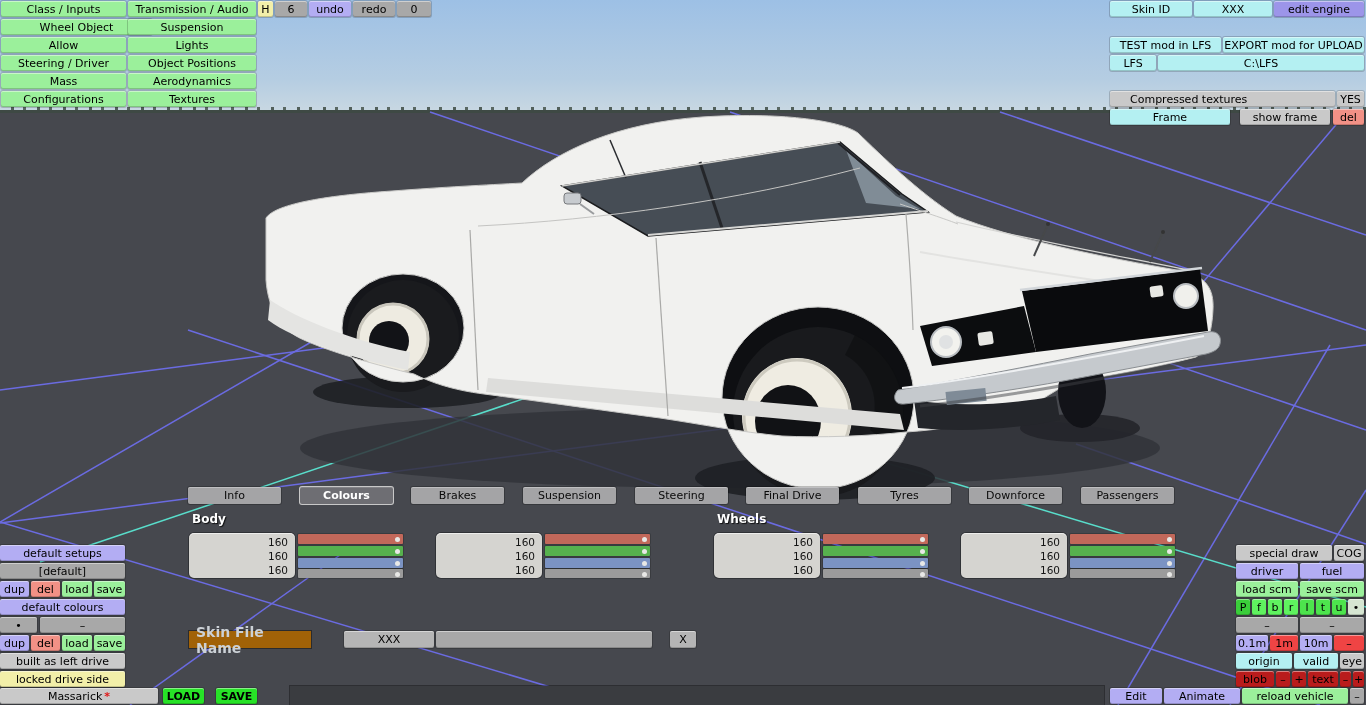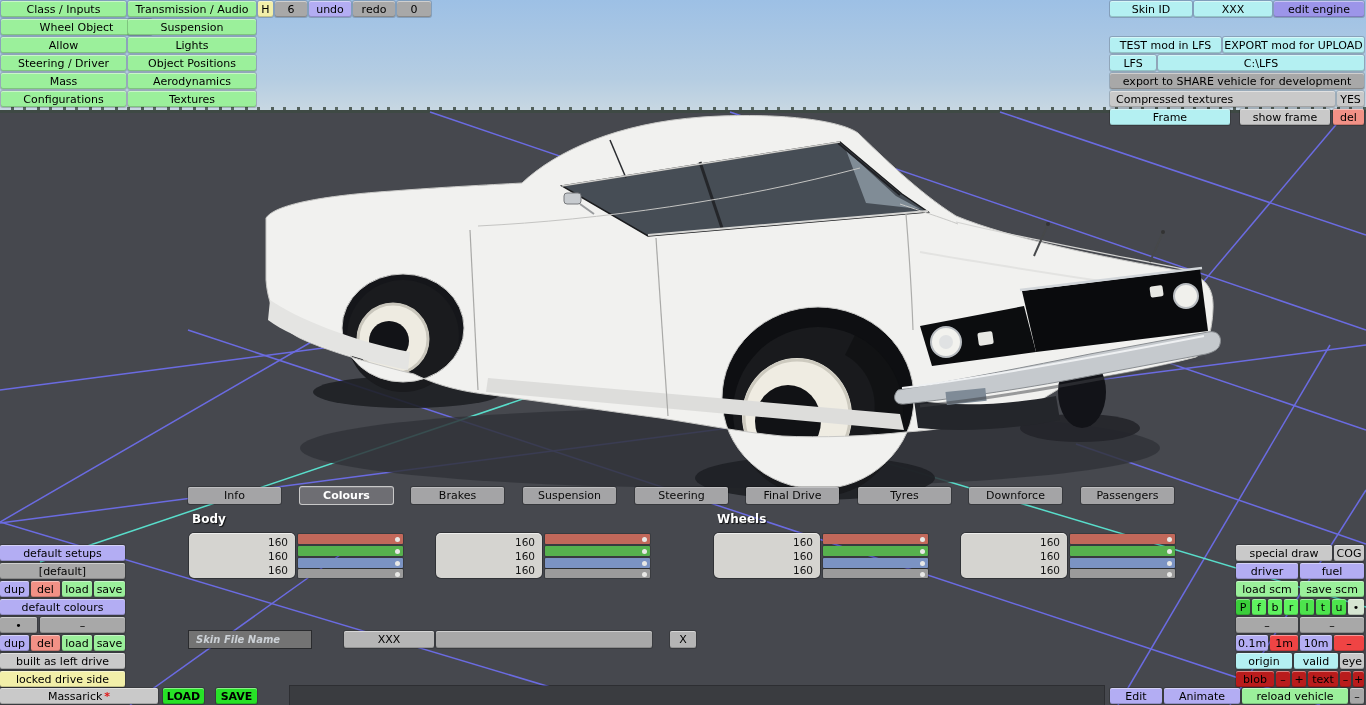--- a/index.html
+++ b/index.html
@@ -29,26 +29,26 @@
   .seclabel{position:absolute;font-size:12px;font-weight:bold;color:#fff;
        text-shadow:1px 1px 1px rgba(0,0,0,.8);}
   .valbox{position:absolute;width:106px;height:45px;background:#d5d4d0;border-radius:5px;
        box-shadow:0 0 0 1px rgba(0,0,0,.3), inset 0 1px 0 rgba(255,255,255,.6);
        display:flex;flex-direction:column;justify-content:center;}
   .valbox div{font-size:10.5px;line-height:14px;text-align:right;padding-right:7px;color:#141414;}
   .sbar{position:absolute;height:10px;border-radius:1px;box-shadow:0 0 0 1px rgba(0,0,0,.18);}
   .sbar::after{content:"";position:absolute;right:3px;top:2.5px;width:5px;height:5px;border-radius:50%;
        background:#e8e8e6;}
   .sred{background:#c2685a}.sgreen{background:#57b14e}.sblue{background:#7b93c3}.sgray{background:#9b9b9b}
-  .darklabel{position:absolute;height:17px;background:#737373;color:#ccd1d6;font-weight:bold;
-       font-size:10px;display:flex;align-items:center;padding-left:7px;box-sizing:border-box;
-       box-shadow:0 0 0 1px rgba(0,0,0,.4);font-style:italic;}
+  .darklabel{position:absolute;height:17px;background:#a16207;color:#ccd1d6;font-weight:bold;
+       font-size:14px;display:flex;align-items:center;padding-left:7px;box-sizing:border-box;
+       box-shadow:0 0 0 1px rgba(0,0,0,.4);}
   .darkbar{position:absolute;background:#3a3c40;box-shadow:0 0 0 1px rgba(0,0,0,.35);}
   .star{color:#e01818;font-weight:bold;margin-left:2px;}
-  .tl{justify-content:flex-start;padding-left:6px;}
+  .tl{justify-content:flex-start;padding-left:20px;}
 </style>
 </head>
 <body>
 
 <div class="stage">
 
   <div class="sky"></div>
   <div class="treeline"></div>
   <div class="horizon"></div>
 
@@ -172,21 +172,20 @@
   <div class="b gray" style="left:353px;top:1px;width:42px">redo</div>
   <div class="b gray" style="left:397px;top:1px;width:34px">0</div>
 
   <div class="b cyan" style="left:1110px;top:1px;width:82px">Skin ID</div>
   <div class="b cyan" style="left:1194px;top:1px;width:78px">XXX</div>
   <div class="b dpurple" style="left:1274px;top:1px;width:90px">edit engine</div>
   <div class="b cyan" style="left:1110px;top:37px;width:111px">TEST mod in LFS</div>
   <div class="b cyan" style="left:1223px;top:37px;width:141px">EXPORT mod for UPLOAD</div>
   <div class="b cyan" style="left:1110px;top:55px;width:46px">LFS</div>
   <div class="b cyan" style="left:1158px;top:55px;width:206px">C:\LFS</div>
-  <div class="b gray" style="left:1110px;top:73px;width:254px">export to SHARE vehicle for development</div>
   <div class="b lgray tl" style="left:1110px;top:91px;width:225px">Compressed textures</div>
   <div class="b lgray" style="left:1337px;top:91px;width:27px">YES</div>
   <div class="b cyan" style="left:1110px;top:109px;width:120px">Frame</div>
   <div class="b lgray" style="left:1240px;top:109px;width:90px">show frame</div>
   <div class="b red" style="left:1333px;top:109px;width:31px">del</div>
 
   <div class="tab" style="left:188px">Info</div>
   <div class="tab selected" style="left:300px">Colours</div>
   <div class="tab" style="left:411px">Brakes</div>
   <div class="tab" style="left:523px">Suspension</div>

